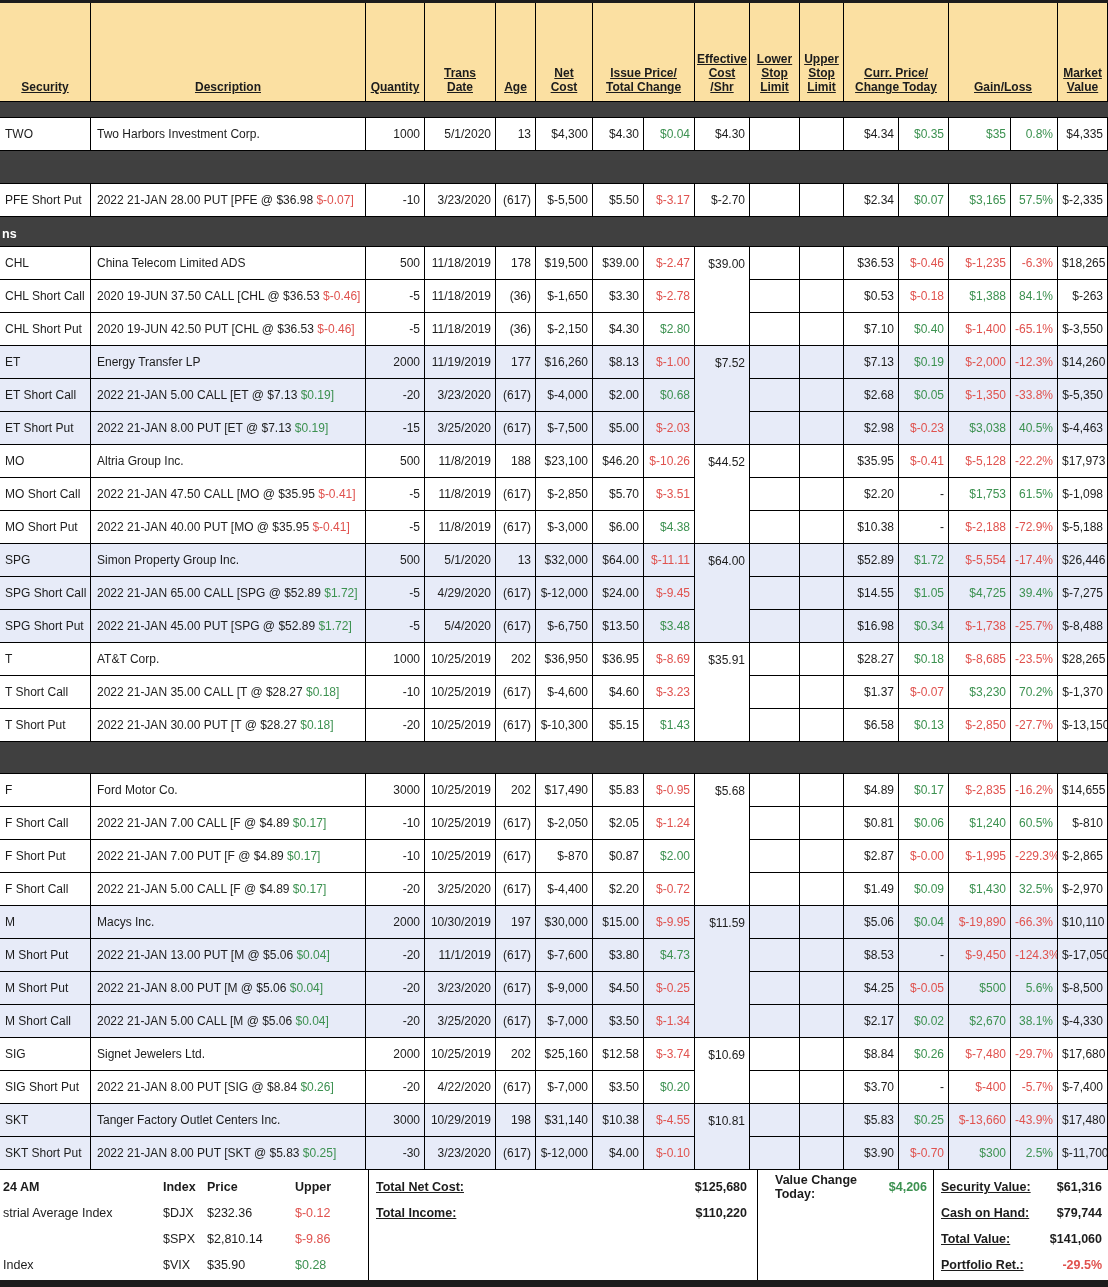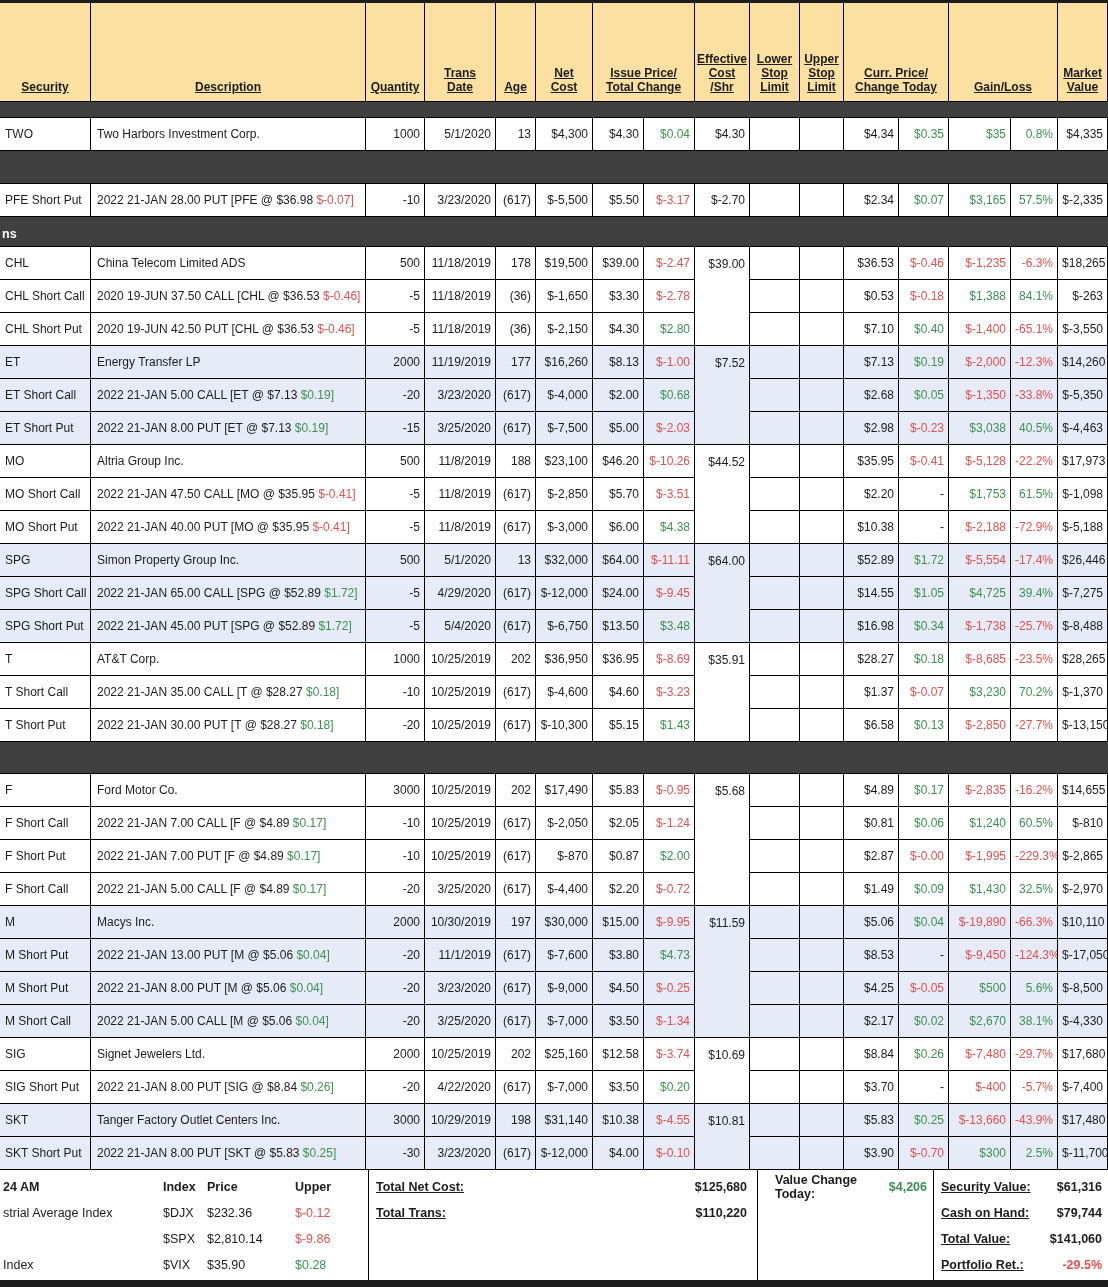--- a/index.html
+++ b/index.html
@@ -660,21 +660,21 @@
             <span class="mchg grn">$0.28</span>
           </div>
         </div>
     </div>
     <div class="fp fp2">
       <div class="frow">
         <span class="bold u">Total Net Cost:</span>
         <span class="tvalue bold">$125,680</span>
       </div>
       <div class="frow">
-        <span class="bold u">Total Trans:</span>
+        <span class="bold u">Total Income:</span>
         <span class="tvalue bold">$110,220</span>
       </div>
     </div>
     <div class="fp fp3">
       <div class="frow">
         <span class="bold">Value Change Today:</span>
         <span class="tvalue bold grn">$4,206</span>
       </div>
     </div>
     <div class="fp fp4" id="summaryRows">

